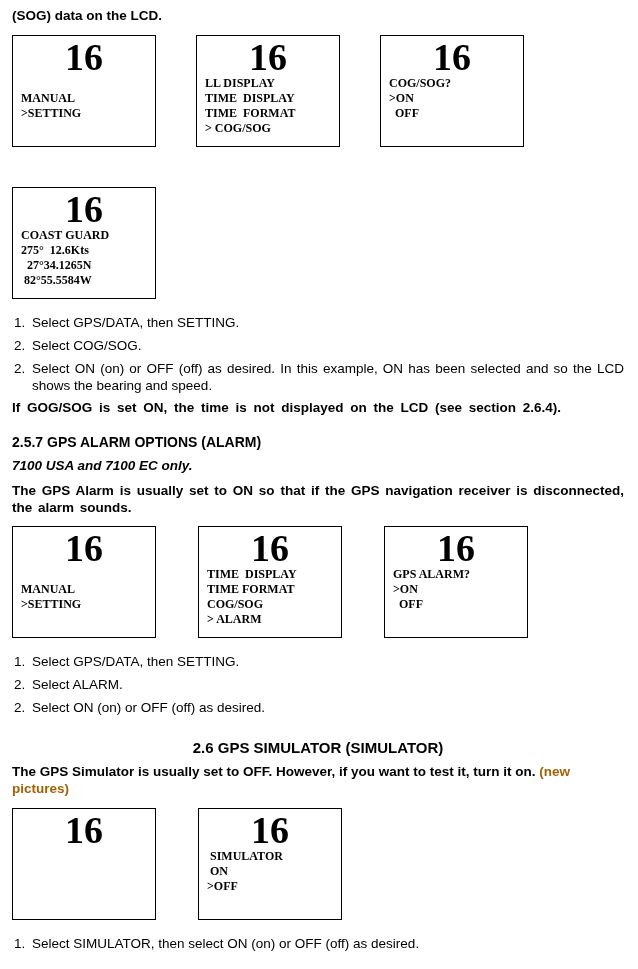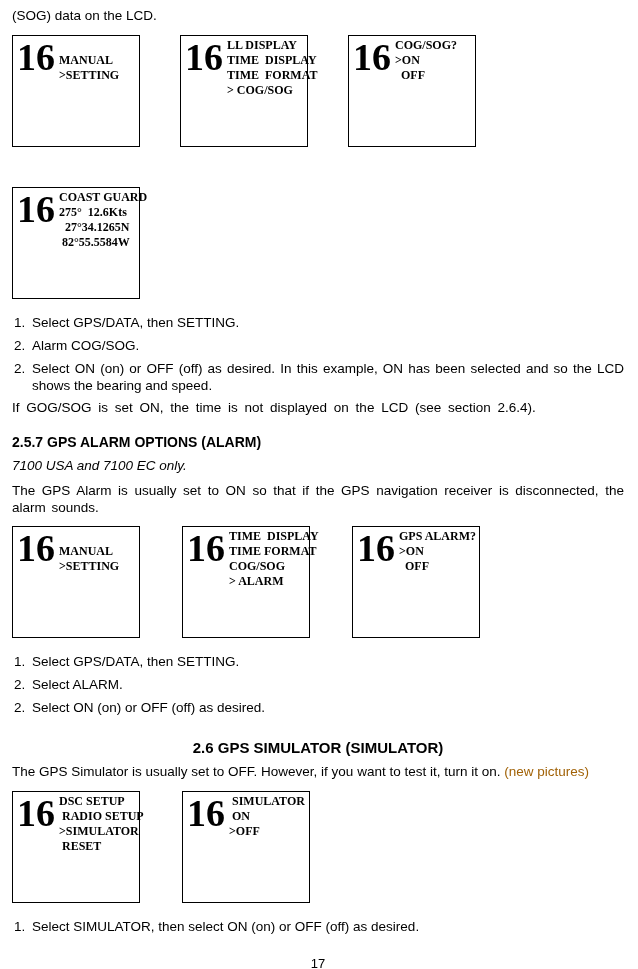--- a/index.html
+++ b/index.html
@@ -6,30 +6,30 @@
   body {
     background: #fff;
     font-family: "Arial", "Helvetica", sans-serif;
     color: #000;
     width: 638px;
     min-height: 969px;
     padding: 8px 14px 12px 12px;
     font-size: 13.5px;
     line-height: 1.25;
   }
-  .para { margin-bottom: 8px; }
+  .para { margin-bottom: 8px; font-weight: bold; }
   .lcd-row { display: flex; gap: 40px; margin: 10px 0 16px 0; flex-wrap: wrap;}
   .lcd-row.tight { gap: 42px; }
   .lcd {
-    width: 128px;
+    width: 144px;
     height: 112px;
     border: 1px solid #000;
     padding: 2px 4px;
     display: flex;
-    flex-direction: row;
+    flex-direction: column;
     font-family: Georgia, "Times New Roman", serif;
   }
   .lcd .channel {
     font-size: 38px;
     font-weight: bold;
     text-align: center;
     line-height: 1.0;
   }
   .lcd .lines {
     padding-left: 4px;
@@ -81,21 +81,21 @@
   </div>
 </div>
 
 <div>
   <div class="ol-item">
       <div class="ol-num">1.</div>
       <div class="ol-body">Select GPS/DATA, then SETTING.</div>
     </div>
   <div class="ol-item">
       <div class="ol-num">2.</div>
-      <div class="ol-body">Alarm COG/SOG.</div>
+      <div class="ol-body">Select COG/SOG.</div>
     </div>
   <div class="ol-item">
       <div class="ol-num">2.</div>
       <div class="ol-body just">Select ON (on) or OFF (off) as desired. In this example, ON has been selected and so the LCD shows the bearing and speed.</div>
     </div>
 </div>
 
 <div class="para just" style="word-spacing:3px;">If GOG/SOG is set ON, the time is not displayed on the LCD (see section 2.6.4).</div>
 
 <div class="h3">2.5.7 GPS ALARM OPTIONS (ALARM)</div>
@@ -140,24 +140,20 @@
 </div>
 
 <div class="h2">2.6 GPS SIMULATOR (SIMULATOR)</div>
 <div class="para">
   <span>The GPS Simulator is usually set to OFF. However, if you want to test it, turn it on. </span><span class="red">(new pictures)</span>
 </div>
 
 <div class="lcd-row tight">
   <div class="lcd">
     <div class="channel">16</div>
-    <div class="lines">DSC SETUP
- RADIO SETUP
-&gt;SIMULATOR
- RESET</div>
   </div>
   <div class="lcd">
     <div class="channel">16</div>
     <div class="lines"> SIMULATOR
  ON
 &gt;OFF</div>
   </div>
 </div>
 
 <div>

